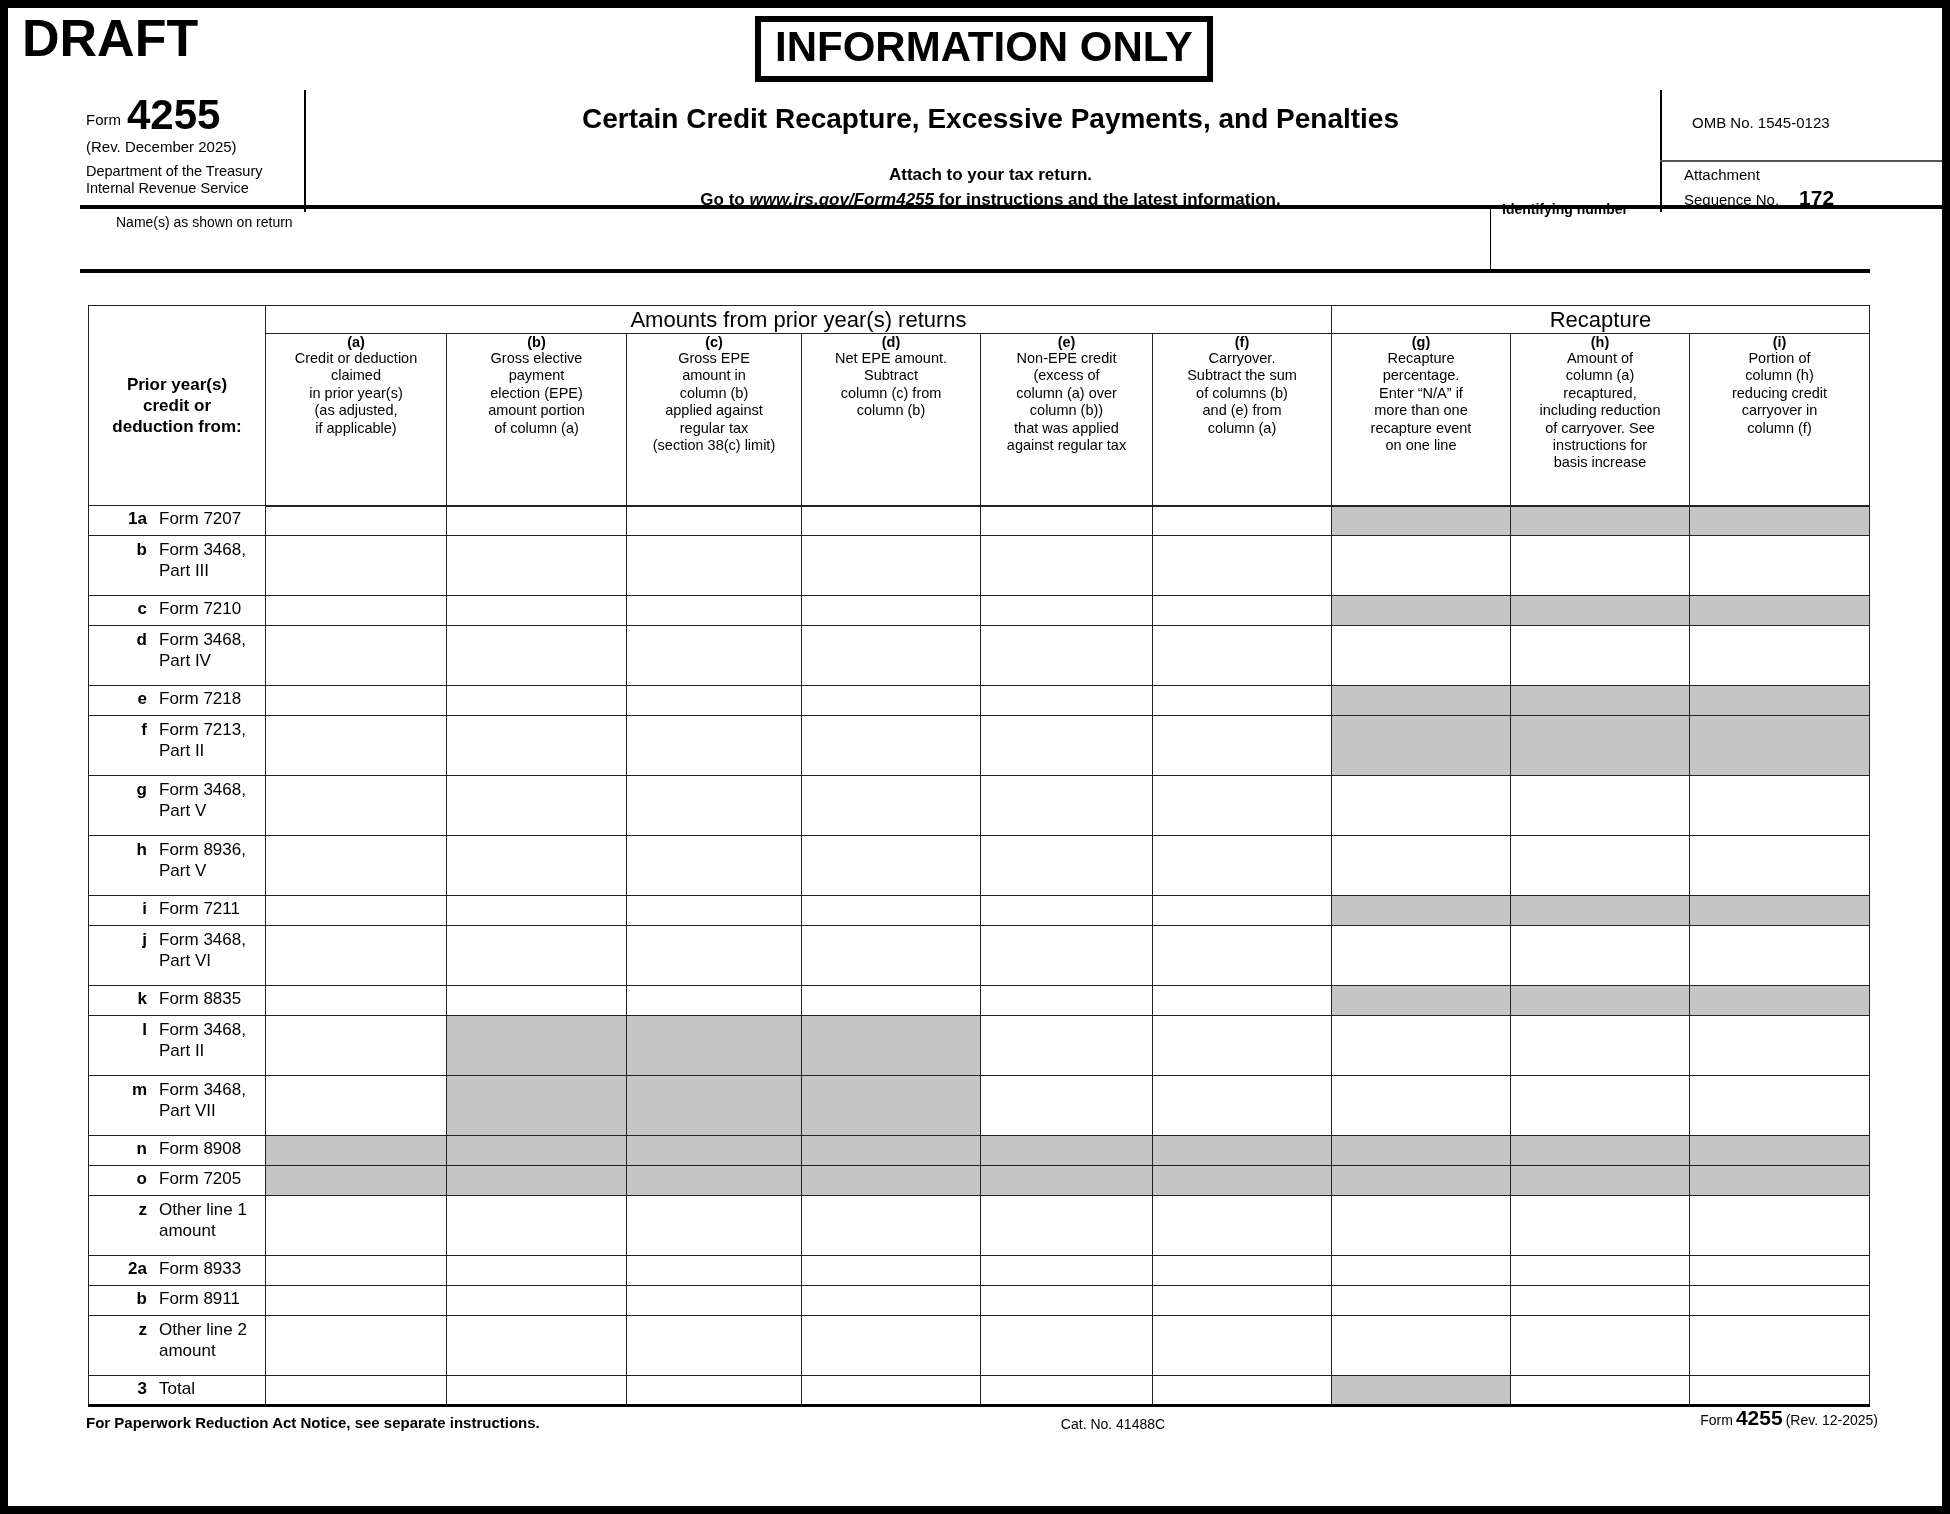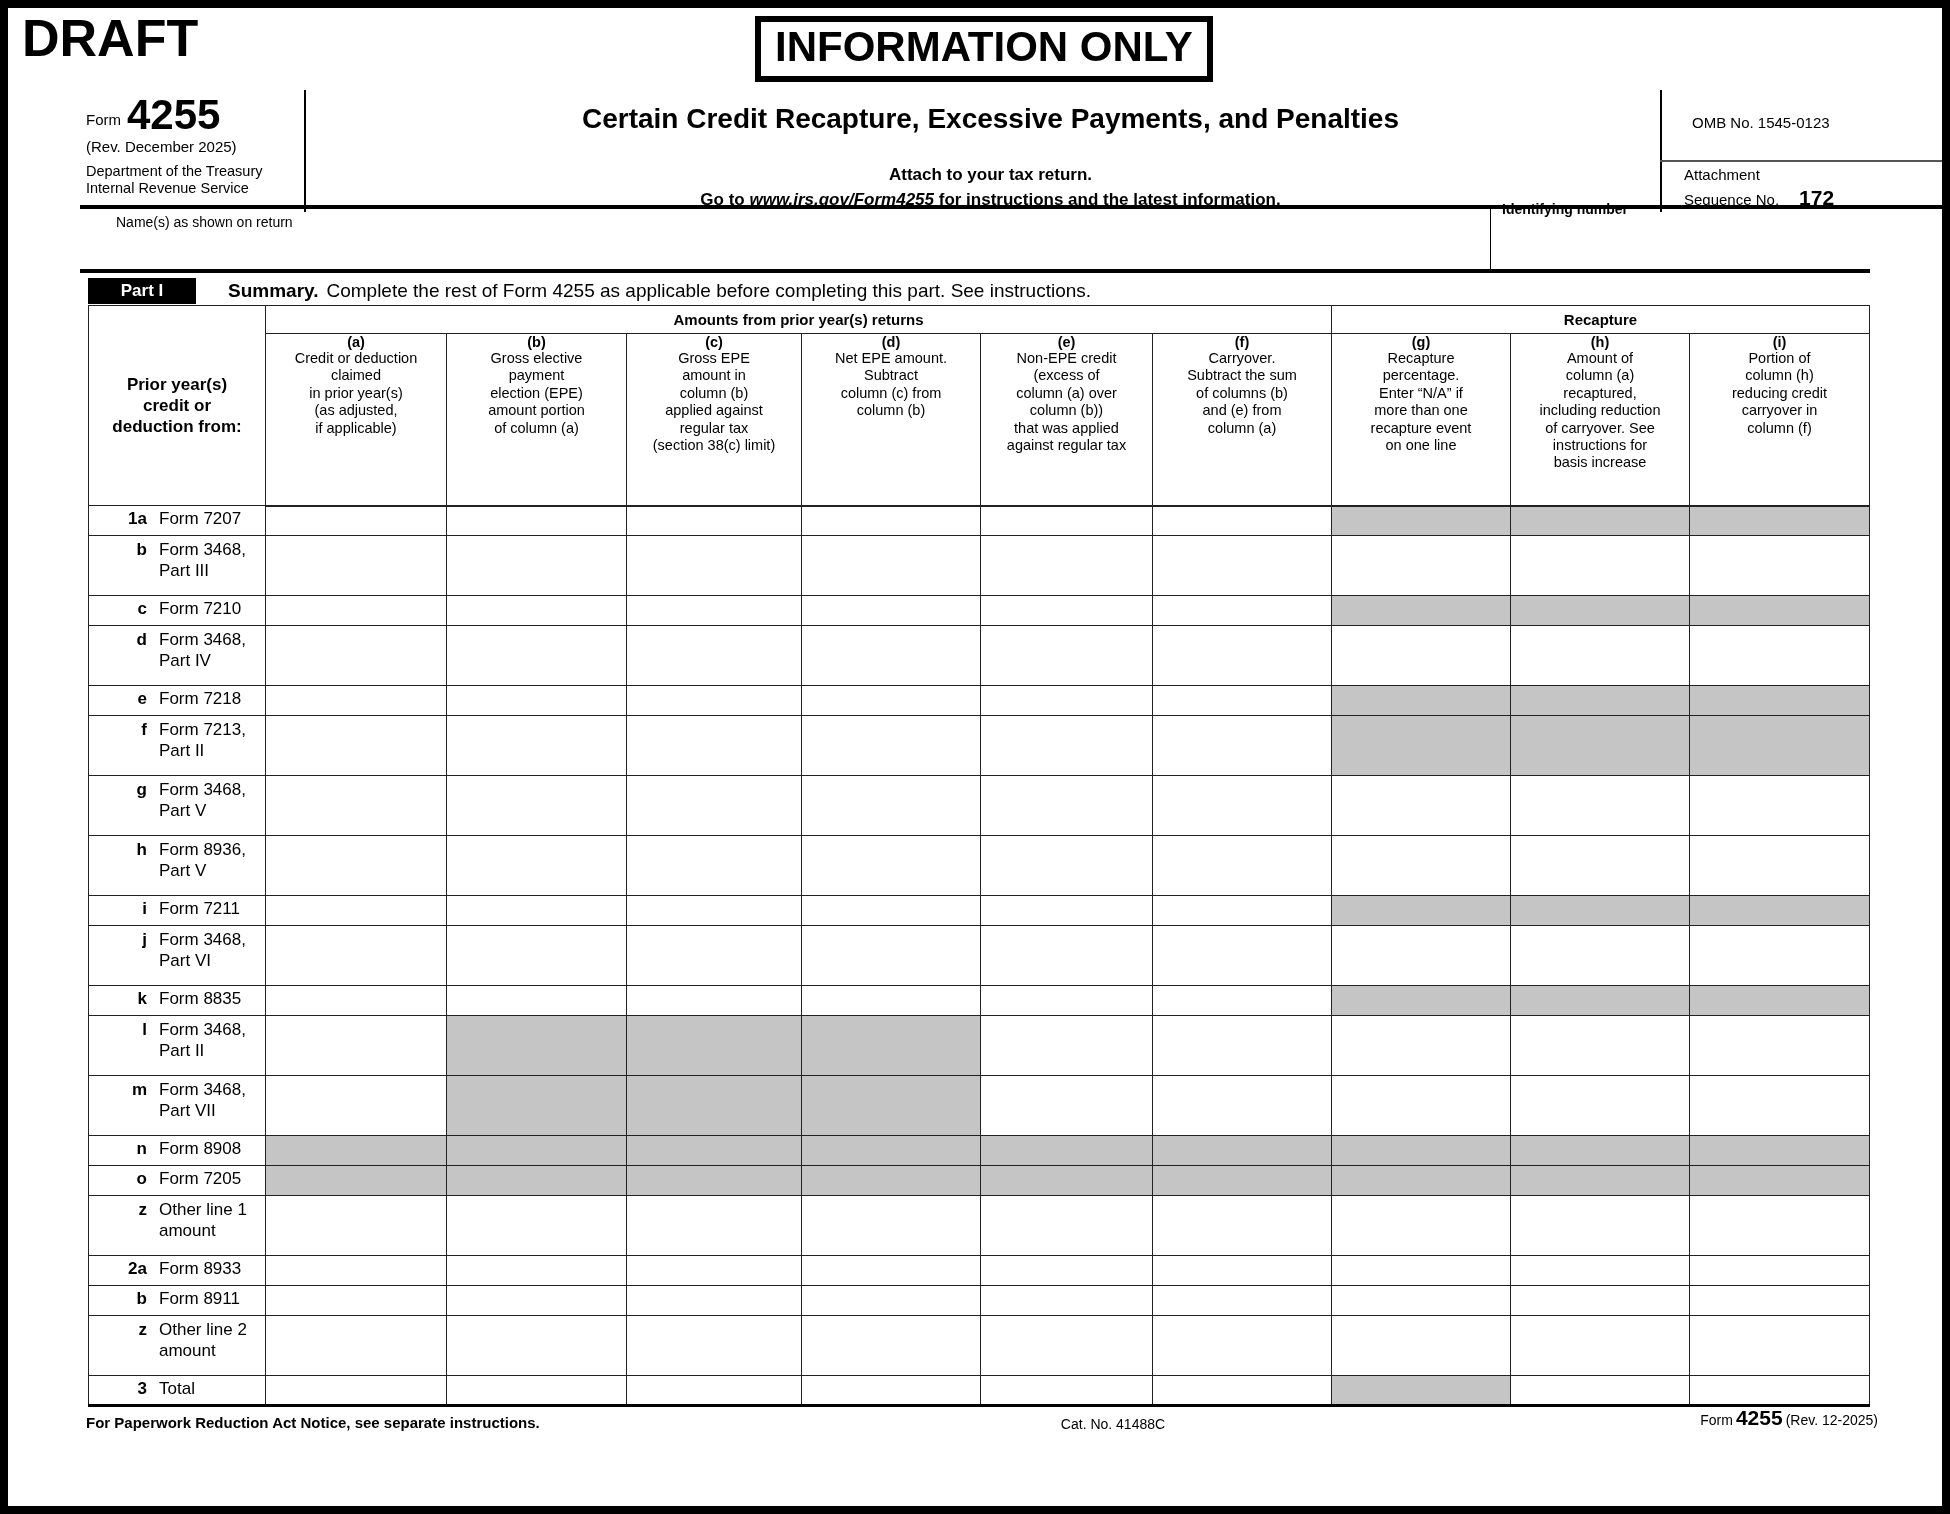--- a/index.html
+++ b/index.html
@@ -40,21 +40,21 @@
   .partbar{left:80px; top:269px; width:1790px; height:27px; display:flex; align-items:center;}
   .partbox{background:#000; color:#fff; font-size:17px; font-weight:bold; width:108px; height:26px;
            display:flex; align-items:center; justify-content:center;}
   .parttext{font-size:19px; margin-left:32px; white-space:nowrap;}
   .parttext b{margin-right:8px;}
   
   table.main{border-collapse:collapse; table-layout:fixed; left:80px; top:297px; position:absolute;}
   table.main th, table.main td{border:1px solid #222; padding:0; box-sizing:border-box;}
   th.rowhead{border-left:none; vertical-align:middle; text-align:center;
              font-size:17px; font-weight:bold; white-space:pre-line; line-height:1.25;}
-  th.group{font-size:15px; font-weight:bold; height:28px; text-align:center; vertical-align:middle;margin-top:20px;}
+  th.group{font-size:22px; font-weight:normal; height:28px; text-align:center; vertical-align:middle;margin-top:20px;}
   th.coldesc{vertical-align:top; text-align:center; font-weight:normal; height:172px; padding-top:3px;}
   .colletter{font-size:14.5px; font-weight:bold;}
   .coltext{font-size:14.5px; line-height:1.2; white-space:pre-line;}
   tr.short{height:30px;} tr.tall{height:60px;}
   td.lbl{border-left:none; vertical-align:top;}
   .lblwrap{display:flex; align-items:flex-start; padding-top:3px;}
   .num{flex:none; width:58px; text-align:right; font-size:17px; font-weight:bold; line-height:1.25;}
   .txt{margin-left:12px; font-size:17px; line-height:1.25; white-space:pre-line;}
   tr.short .lblwrap{padding-top:2px;}
   td.cell{background:#fff;}
@@ -102,24 +102,20 @@
     <span>Attachment</span><br>
     <span>Sequence No.</span><span class="seqnum">172</span>
   </div>
 
   <div class="abs hrule" style="left:72px; top:197px; width:1862px;"></div>
   <div class="abs namelabel">Name(s) as shown on return</div>
   <div class="abs idline"></div>
   <div class="abs idlabel">Identifying number</div>
   <div class="abs hrule" style="left:72px; top:261px; width:1790px;"></div>
 
-  <div class="abs partbar">
-    <div class="partbox">Part I</div>
-    <div class="parttext"><b>Summary.</b><span>Complete the rest of Form 4255 as applicable before completing this part. See instructions.</span></div>
-  </div>
 
   <table class="main">
     <colgroup>
       <col style="width:177px">
         <col style="width:181px">
         <col style="width:180px">
         <col style="width:175px">
       <col style="width:179px">
         <col style="width:172px">
         <col style="width:179px">

